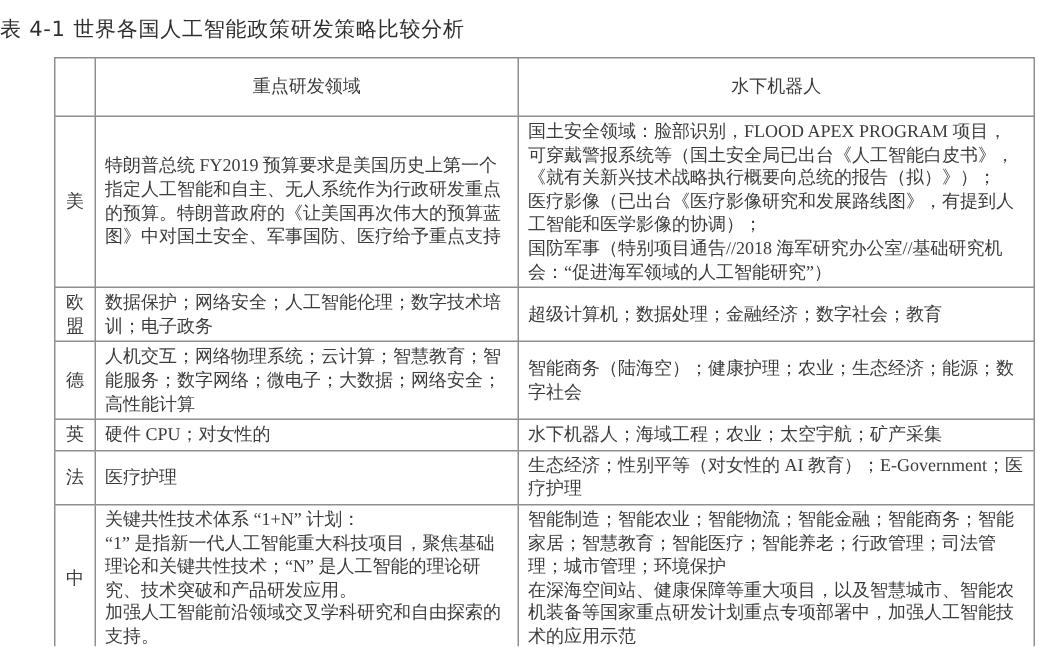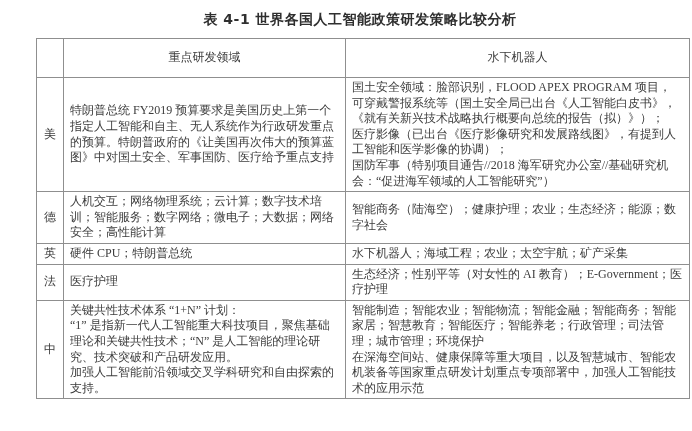--- a/index.html
+++ b/index.html
@@ -10,26 +10,25 @@
   }
   .page {
     position: relative;
     width: 692px;
     height: 431px;
     background: #ffffff;
     overflow: hidden;
   }
   .doc-title {
     margin-top: 11px;
-    text-align: center;
+    text-align: left;
     font-size: 14px;
-    font-weight: bold;
+    font-weight: normal;
     color: #2f2f2f;
     letter-spacing: 0.5px;
-    padding-left: 28px;
   }
   table.policy-table {
     border-collapse: collapse;
     table-layout: fixed;
     margin: 9px 0 0 36px;
     width: 653px;
     font-size: 12px;
     color: #3c3c3c;
   }
   table.policy-table col.c-country { width: 27px; }
@@ -87,28 +86,33 @@
       </tr>
     </thead>
     <tbody>
       <tr class="r-us">
         <td class="country-cell">美</td>
         <td class="text-cell">特朗普总统 FY2019 预算要求是美国历史上第一个指定人工智能和自主、无人系统作为行政研发重点的预算。特朗普政府的《让美国再次伟大的预算蓝图》中对国土安全、军事国防、医疗给予重点支持</td>
         <td class="text-cell">国土安全领域：脸部识别，FLOOD APEX PROGRAM 项目，可穿戴警报系统等（国土安全局已出台《人工智能白皮书》，《就有关新兴技术战略执行概要向总统的报告（拟）》）；
 医疗影像（已出台《医疗影像研究和发展路线图》，有提到人工智能和医学影像的协调）；
 国防军事（特别项目通告//2018 海军研究办公室//基础研究机会：“促进海军领域的人工智能研究”）</td>
       </tr>
+      <tr class="r-eu">
+        <td class="country-cell">欧盟</td>
+        <td class="text-cell">数据保护；网络安全；人工智能伦理；数字技术培训；电子政务</td>
+        <td class="text-cell">超级计算机；数据处理；金融经济；数字社会；教育</td>
+      </tr>
       <tr class="r-de">
         <td class="country-cell">德</td>
-        <td class="text-cell">人机交互；网络物理系统；云计算；数字技术培训；智能服务；数字网络；微电子；大数据；网络安全；高性能计算</td>
+        <td class="text-cell">人机交互；网络物理系统；云计算；智慧教育；智能服务；数字网络；微电子；大数据；网络安全；高性能计算</td>
         <td class="text-cell">智能商务（陆海空）；健康护理；农业；生态经济；能源；数字社会</td>
       </tr>
       <tr class="r-uk">
         <td class="country-cell">英</td>
-        <td class="text-cell">硬件 CPU；特朗普总统</td>
+        <td class="text-cell">硬件 CPU；对女性的</td>
         <td class="text-cell">水下机器人；海域工程；农业；太空宇航；矿产采集</td>
       </tr>
       <tr class="r-fr">
         <td class="country-cell">法</td>
         <td class="text-cell">医疗护理</td>
         <td class="text-cell">生态经济；性别平等（对女性的 AI 教育）；E-Government；医疗护理</td>
       </tr>
       <tr class="r-cn">
         <td class="country-cell">中</td>
         <td class="text-cell">关键共性技术体系 “1+N” 计划：

